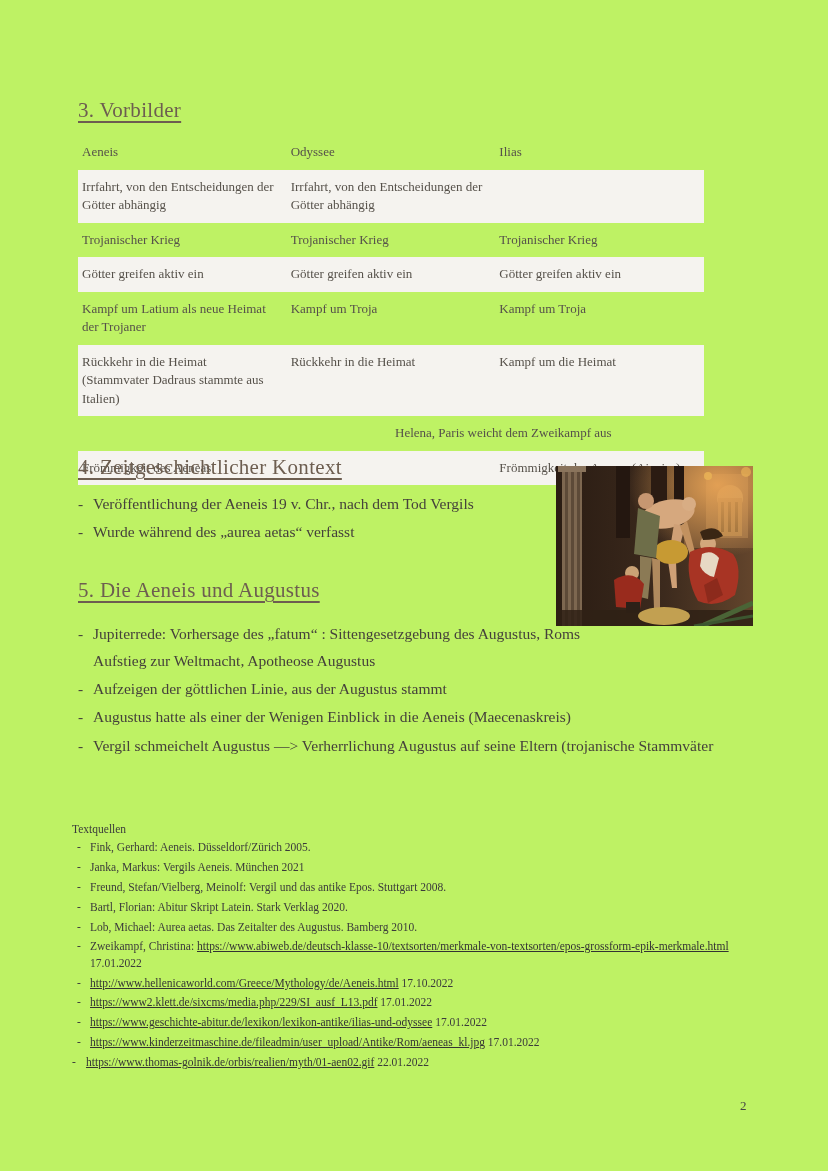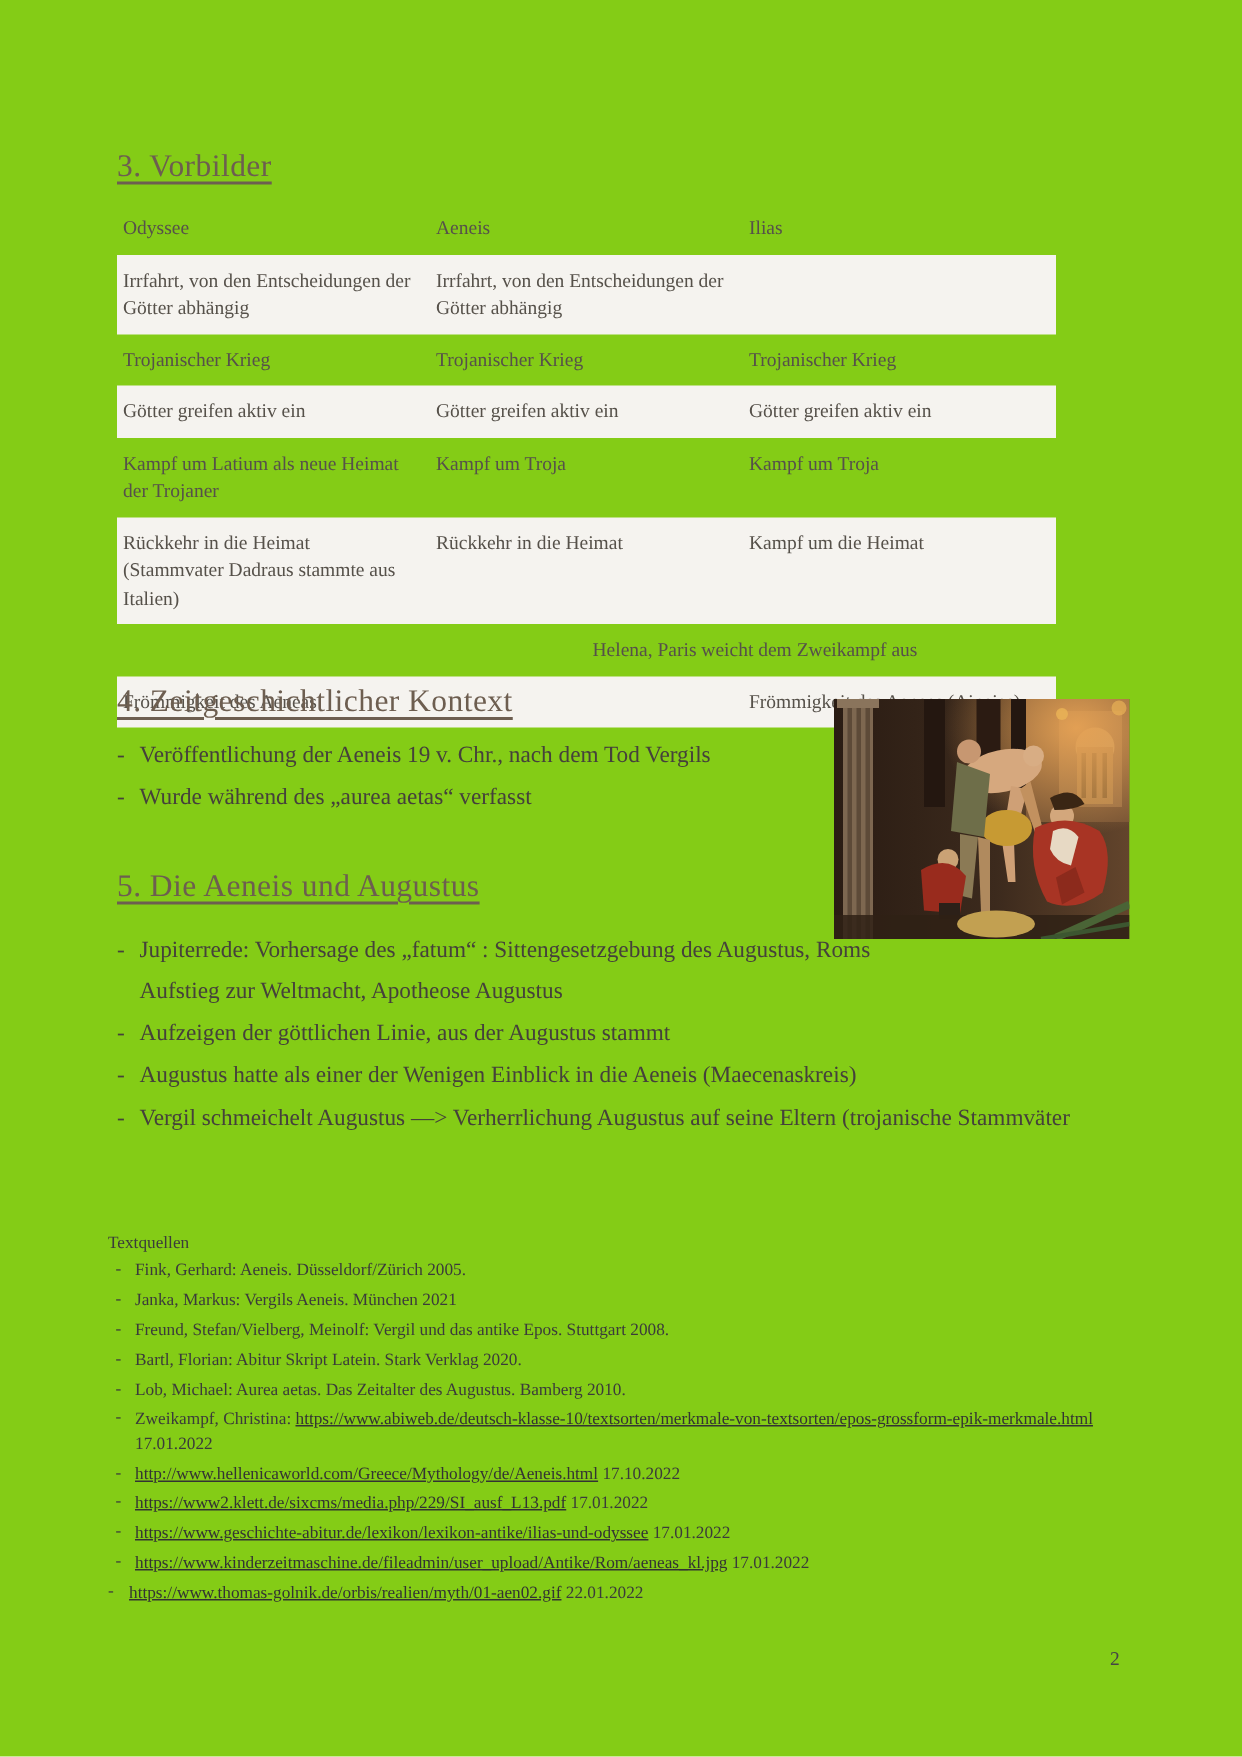--- a/index.html
+++ b/index.html
@@ -1,34 +1,34 @@
 <!DOCTYPE html>
 <html><head>
 <meta charset="utf-8">
 <style>
   html,body { margin:0; padding:0; background:#ffffff; }
   .page {
-    position:relative; width:828px; height:1171px; background:#84cc16;
+    position:relative; width:828px; height:1171px; background:#bef264;
     font-family:"Liberation Serif","DejaVu Serif",serif; overflow:hidden;
   }
   .heading {
     position:absolute; left:78px; margin:0; font-size:21px; font-weight:400;
     color:#6d5e50; text-decoration:underline; text-underline-offset:4px;
     letter-spacing:0.3px;
   }
   #heading-3 { top:98px; }
   #heading-4 { top:455px; }
   #heading-5 { top:578px; }
 
   
   .ctable { position:absolute; left:78px; top:140px; width:626px; font-size:13px; color:#56514a; }
   .trow, .thead-row { display:flex; }
   .thcell { flex:1 1 0; padding:4px 12px 10px 4px; }
   .tcell  { flex:1 1 0; padding:8px 12px 8px 4px; line-height:1.42; }
-  .trow.shaded { background:#f5f3ef;justify-content:flex-end; }
+  .trow.shaded { background:#f5f3ef; }
 
   
   .bullets { position:absolute; left:78px; }
   #sec4-bullets { top:490px; width:480px; }
   #sec5-bullets { top:620px; width:694px; }
   #sec5-bullets .bullet:first-child { max-width:508px; }
   .bullet { position:relative; padding-left:15px; font-size:15.5px; color:#45413b; line-height:1.75; margin-bottom:1px; }
   .bullet .dash { position:absolute; left:0; top:0; }
 
   
@@ -49,22 +49,22 @@
 </style>
 </head>
 <body>
 
 <div class="page">
 
   <h2 class="heading" id="heading-3">3. Vorbilder</h2>
 
   <div class="ctable">
     <div class="thead-row" id="table-headers">
+        <div class="thcell">Aeneis</div>
         <div class="thcell">Odyssee</div>
-        <div class="thcell">Aeneis</div>
         <div class="thcell">Ilias</div>
       </div>
     <div id="table-body">
         <div class="trow shaded">
           <div class="tcell">Irrfahrt, von den Entscheidungen der Götter abhängig</div>
           <div class="tcell">Irrfahrt, von den Entscheidungen der Götter abhängig</div>
           <div class="tcell"></div>
         </div>
         <div class="trow">
           <div class="tcell">Trojanischer Krieg</div>

